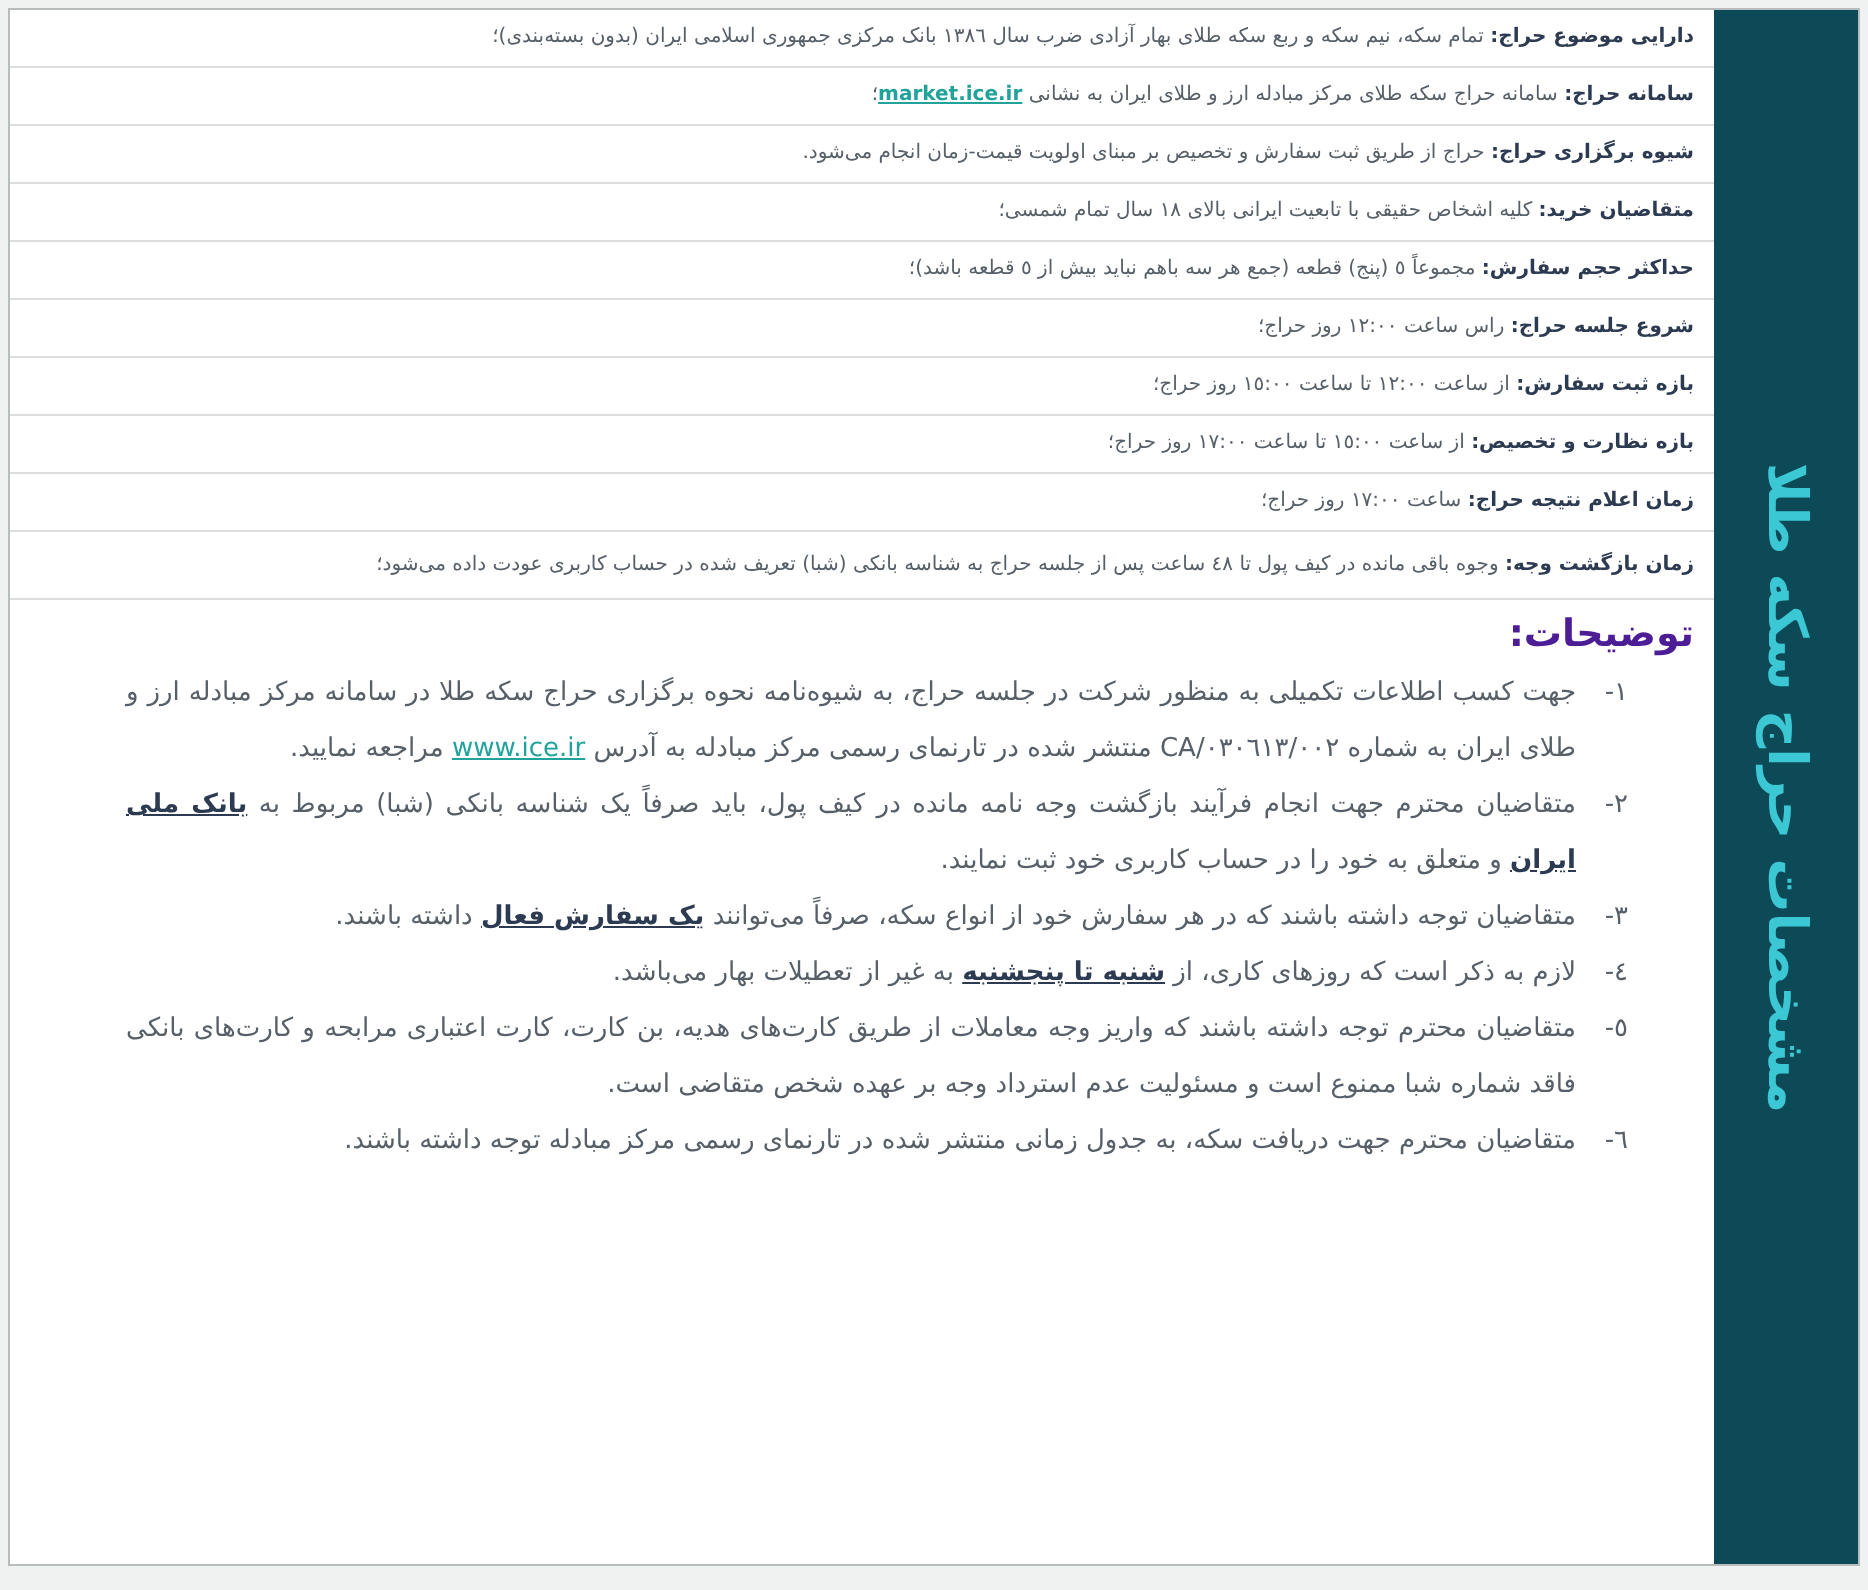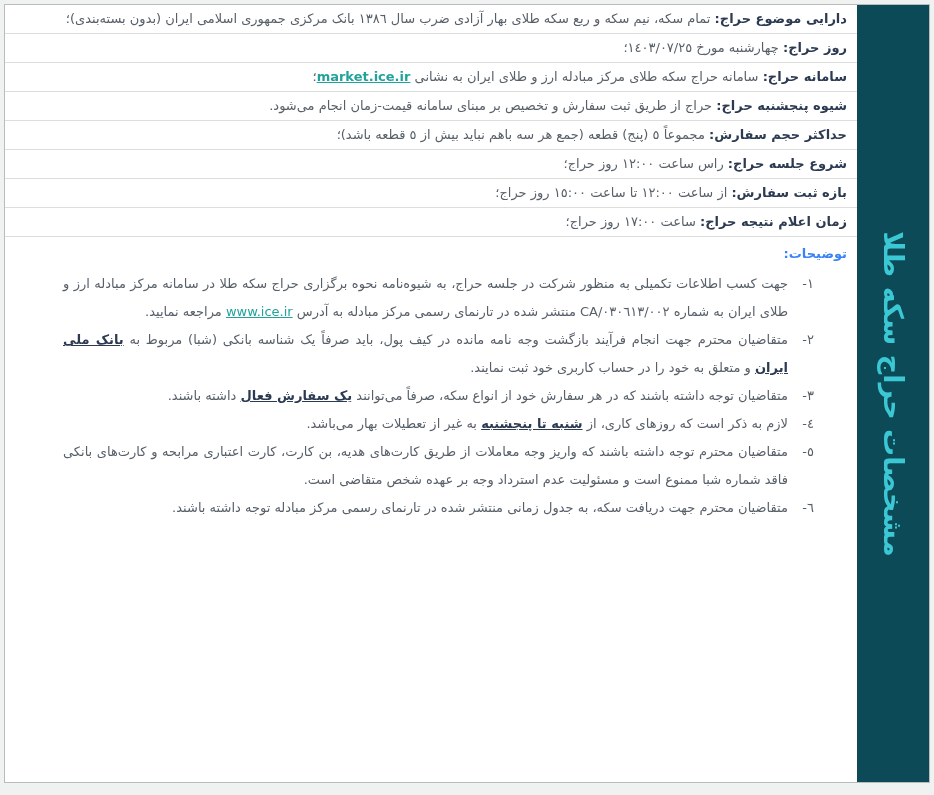--- a/index.html
+++ b/index.html
@@ -42,43 +42,43 @@
     flex: 1;
     min-width: 0;
     display: flex;
     flex-direction: column;
     overflow: hidden;
   }
   .spec-row {
     border-bottom: 1px solid #dcdddd;
     padding: 0 10px 0 16px;
     line-height: 28px;
-    font-size: 13px;
+    font-size: 10px;
     color: #575f68;
   }
   .spec-row.multiline {
     line-height: 29px;
     padding-top: 2px;
     padding-bottom: 2px;
     text-align: justify;
   }
   .lbl { font-weight: bold; color: #2c3b52; }
   .link { color: var(--link-color, #21a39c); text-decoration: underline; cursor: pointer; }
   .link.strong { font-weight: bold; text-align: right; }
   .notes {
     flex: 1;
     padding: 2px 10px 6px 14px;
     font-size: 13px;
     color: #575f68;
     overflow: hidden;
   }
   .notes-heading {
     font-weight: bold;
-    color: #3b82f6;
-    font-size: 13px;
+    color: #4c1d95;
+    font-size: 19px;
     line-height: 30px;
   }
   .notes-list {
     list-style: none;
     margin: 1px 0 0 0;
     padding: 0 33px 0 44px;
   }
   .note { display: flex; line-height: 28px; }
   .num { flex: none; margin-left: 13px; min-width: 13px; }
   .txt { flex: 1; text-align: justify; }
@@ -97,58 +97,66 @@
 
     <div class="main">
 
       <div class="spec-table">
 
         <div class="spec-row">
           <span class="lbl">دارایی موضوع حراج:</span>
           <span class="val">تمام سکه، نیم سکه و ربع سکه طلای بهار آزادی ضرب سال ١٣٨٦ بانک مرکزی جمهوری اسلامی ایران (بدون بسته‌بندی)؛</span>
         </div>
 
-        <div class="spec-row">
-          <span class="lbl">روز حراج:</span>
-          <span class="val">چهارشنبه مورخ ١٤٠٣/٠٧/٢٥؛</span>
-        </div>
 
         <div class="spec-row">
           <span class="lbl">سامانه حراج:</span>
           <span class="val">سامانه حراج سکه طلای مرکز مبادله ارز و طلای ایران به نشانی </span><a class="link strong">market.ice.ir</a><span class="val">؛</span>
         </div>
 
         <div class="spec-row">
-          <span class="lbl">شیوه پنجشنبه حراج:</span>
-          <span class="val">حراج از طریق ثبت سفارش و تخصیص بر مبنای سامانه قیمت-زمان انجام می‌شود.</span>
+          <span class="lbl">شیوه برگزاری حراج:</span>
+          <span class="val">حراج از طریق ثبت سفارش و تخصیص بر مبنای اولویت قیمت-زمان انجام می‌شود.</span>
         </div>
 
+        <div class="spec-row">
+          <span class="lbl">متقاضیان خرید:</span>
+          <span class="val">کلیه اشخاص حقیقی با تابعیت ایرانی بالای ١٨ سال تمام شمسی؛</span>
+        </div>
 
         <div class="spec-row">
           <span class="lbl">حداکثر حجم سفارش:</span>
           <span class="val">مجموعاً ٥ (پنج) قطعه (جمع هر سه باهم نباید بیش از ٥ قطعه باشد)؛</span>
         </div>
 
         <div class="spec-row">
           <span class="lbl">شروع جلسه حراج:</span>
           <span class="val">راس ساعت ١٢:٠٠ روز حراج؛</span>
         </div>
 
         <div class="spec-row">
           <span class="lbl">بازه ثبت سفارش:</span>
           <span class="val">از ساعت ١٢:٠٠ تا ساعت ١٥:٠٠ روز حراج؛</span>
         </div>
 
+        <div class="spec-row">
+          <span class="lbl">بازه نظارت و تخصیص:</span>
+          <span class="val">از ساعت ١٥:٠٠ تا ساعت ١٧:٠٠ روز حراج؛</span>
+        </div>
 
         <div class="spec-row">
           <span class="lbl">زمان اعلام نتیجه حراج:</span>
           <span class="val">ساعت ١٧:٠٠ روز حراج؛</span>
         </div>
 
 
+        <div class="spec-row multiline">
+          <span class="lbl">زمان بازگشت وجه:</span>
+          <span class="val">وجوه باقی مانده در کیف پول تا ٤٨ ساعت پس از جلسه حراج به شناسه بانکی (شبا) تعریف شده در حساب کاربری عودت داده می‌شود؛</span>
+        </div>
 
       </div>
 
       <div class="notes">
         <div class="notes-heading">توضیحات:</div>
         <ol class="notes-list">
 
           <li class="note">
             <span class="num">١-</span>
             <span class="txt"><span>جهت کسب اطلاعات تکمیلی به منظور شرکت در جلسه حراج، به شیوه‌نامه نحوه برگزاری حراج سکه طلا در سامانه مرکز مبادله ارز و طلای ایران به شماره </span><span class="ltr" dir="ltr">CA/٠٣٠٦١٣/٠٠٢</span><span> منتشر شده در تارنمای رسمی مرکز مبادله به آدرس </span><a class="link">www.ice.ir</a><span> مراجعه نمایید.</span></span>

